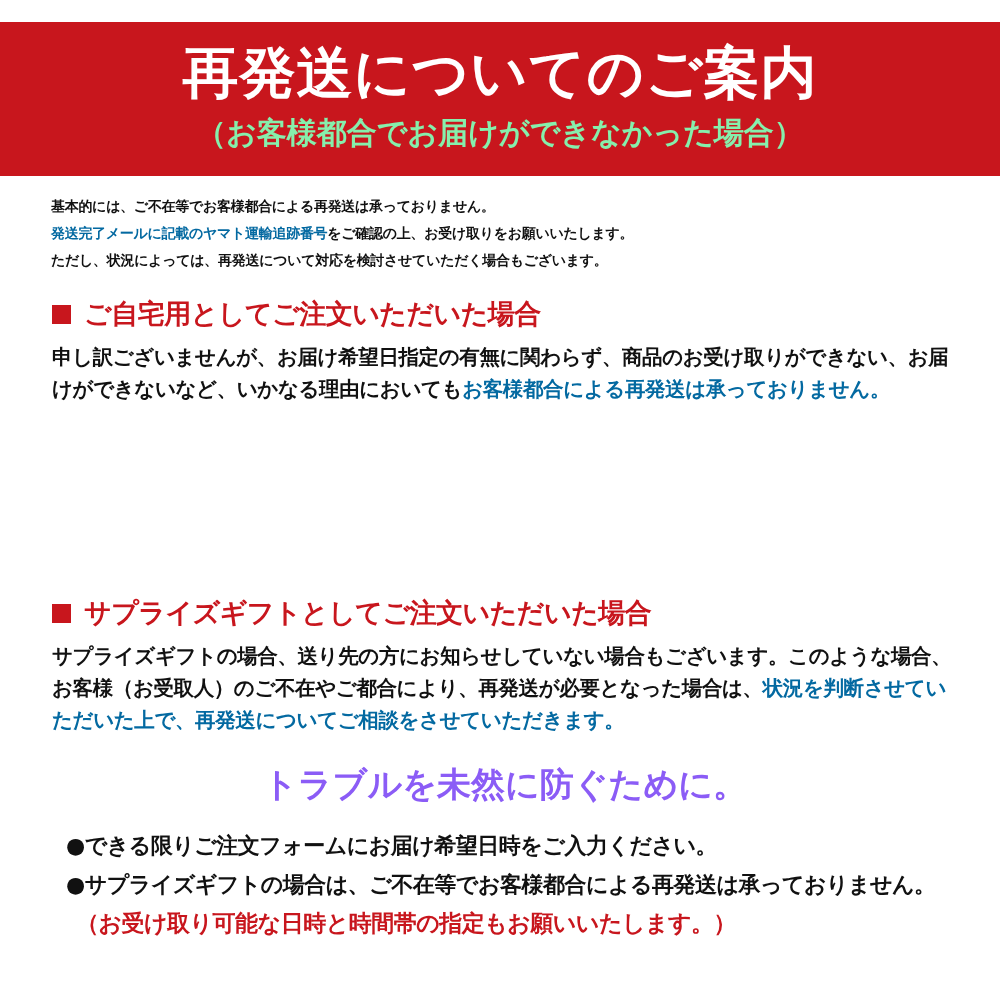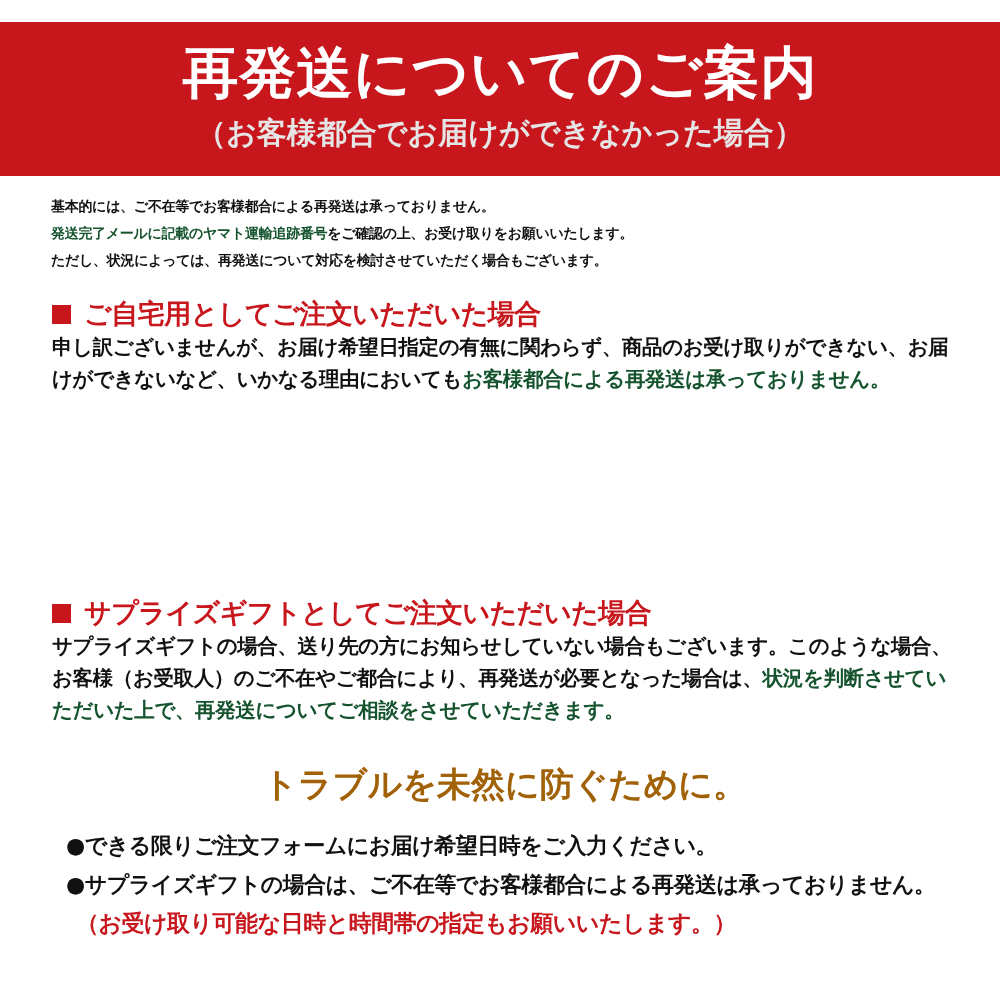--- a/index.html
+++ b/index.html
@@ -36,21 +36,21 @@
   }
   .banner-title {
     color: #ffffff;
     font-size: 56px;
     font-weight: bold;
     letter-spacing: 1px;
     line-height: 1.05;
     white-space: nowrap;
   }
   .banner-sub {
-    color: #e5e5e5;
+    color: #86efac;
     font-size: 30px;
     font-weight: bold;
     margin-top: 10px;
     letter-spacing: 0px;
     white-space: nowrap;
   }
 
   
   .intro {
     position: absolute;
@@ -59,21 +59,21 @@
     width: 910px;
   }
   .intro p {
     margin: 0 0 6px 1px;
     font-size: 14px;
     font-weight: bold;
     color: #111111;
     line-height: 1.5;
     letter-spacing: -0.3px;
   }
-  .red-text { color: #14532d; }
+  .red-text { color: #0369a1; }
 
   
   .section { position: absolute; left: 52px; width: 908px; }
   .sec-head {
     display: flex;
     align-items: center;
     font-size: 27px;
     font-weight: bold;
     color: #c8161d;
     letter-spacing: -0.5px;
@@ -86,20 +86,21 @@
     background: #c8161d;
     margin-right: 13px;
     flex: none;
   }
   .body-text {
     font-size: 20.5px;
     font-weight: bold;
     color: #111111;
     line-height: 1.55;
     letter-spacing: -0.4px;
+    margin-top: 10px;
   }
   .body-text p { margin: 0 0 2px 0; }
   .bullet-line {
     font-size: 20.5px;
     font-weight: bold;
     color: #111111;
     line-height: 1.6;
     letter-spacing: -0.5px;
     margin: 2px 0 0 0;
   }
@@ -108,21 +109,21 @@
   .s1 .body-text { width: 900px; }
   .s2 { top: 432px; }
   .s3 { top: 595px; }
 
   
   .footer-block { position: absolute; left: 50px; top: 762px; width: 910px; }
   .footer-title {
     text-align: center;
     font-size: 34px;
     font-weight: bold;
-    color: #a16207;
+    color: #8b5cf6;
     letter-spacing: 0px;
     margin-bottom: 20px;
   }
   .footer-line {
     font-size: 22px;
     font-weight: bold;
     color: #111111;
     line-height: 1.6;
     letter-spacing: -0.5px;
     margin: 0 0 4px 16px;

